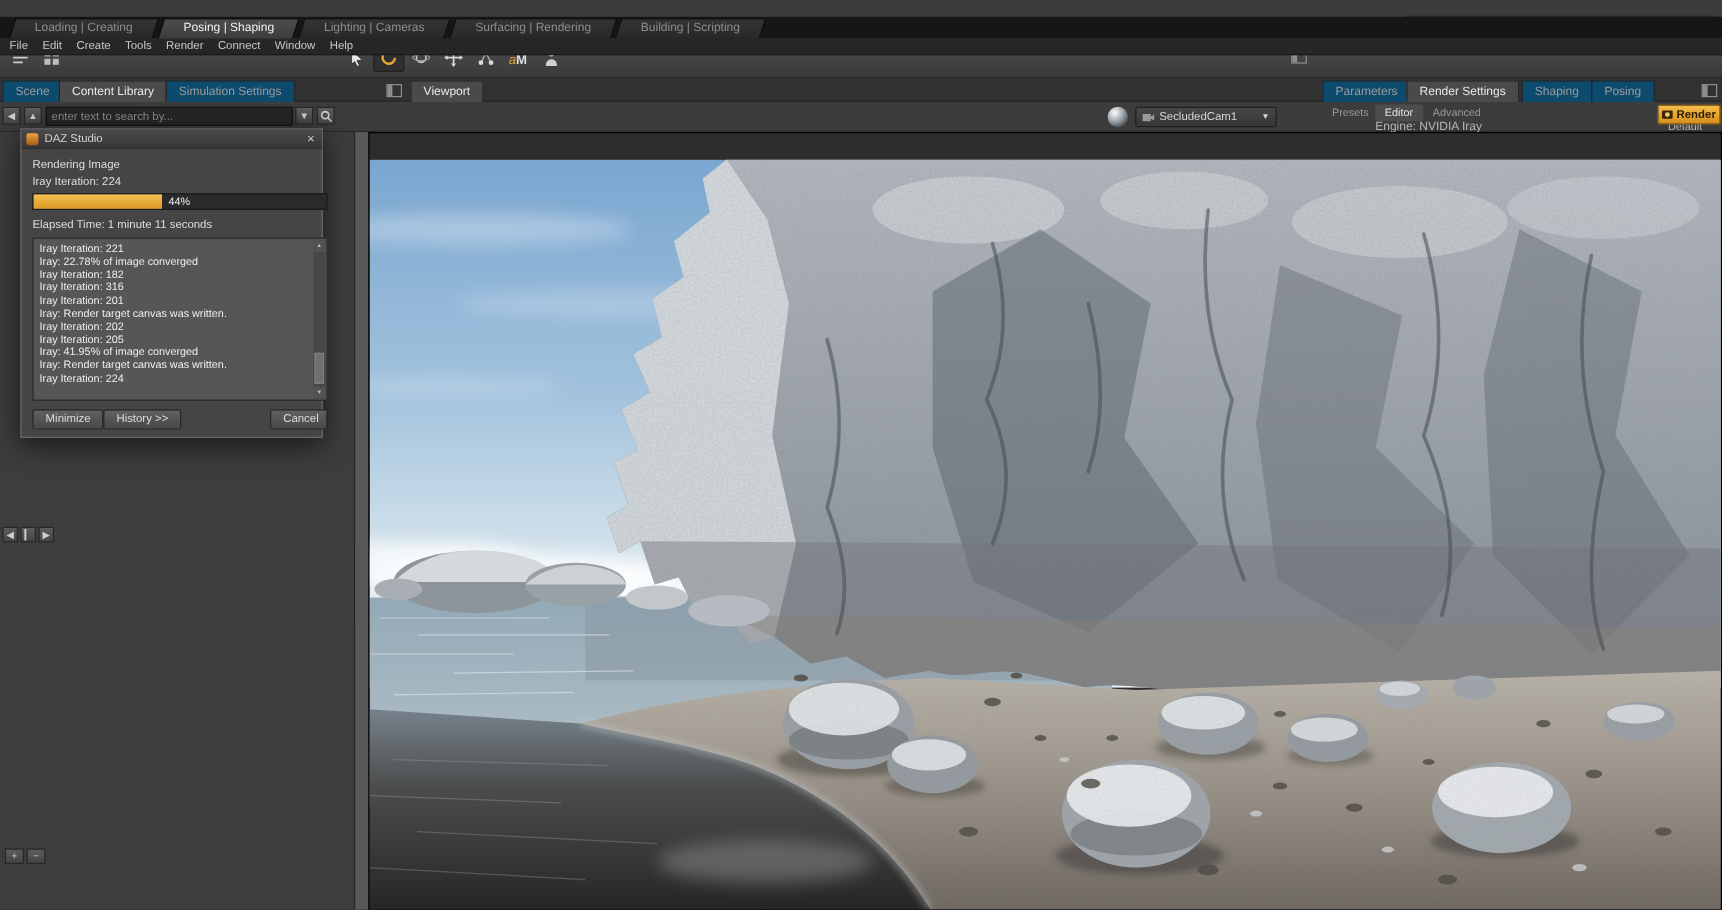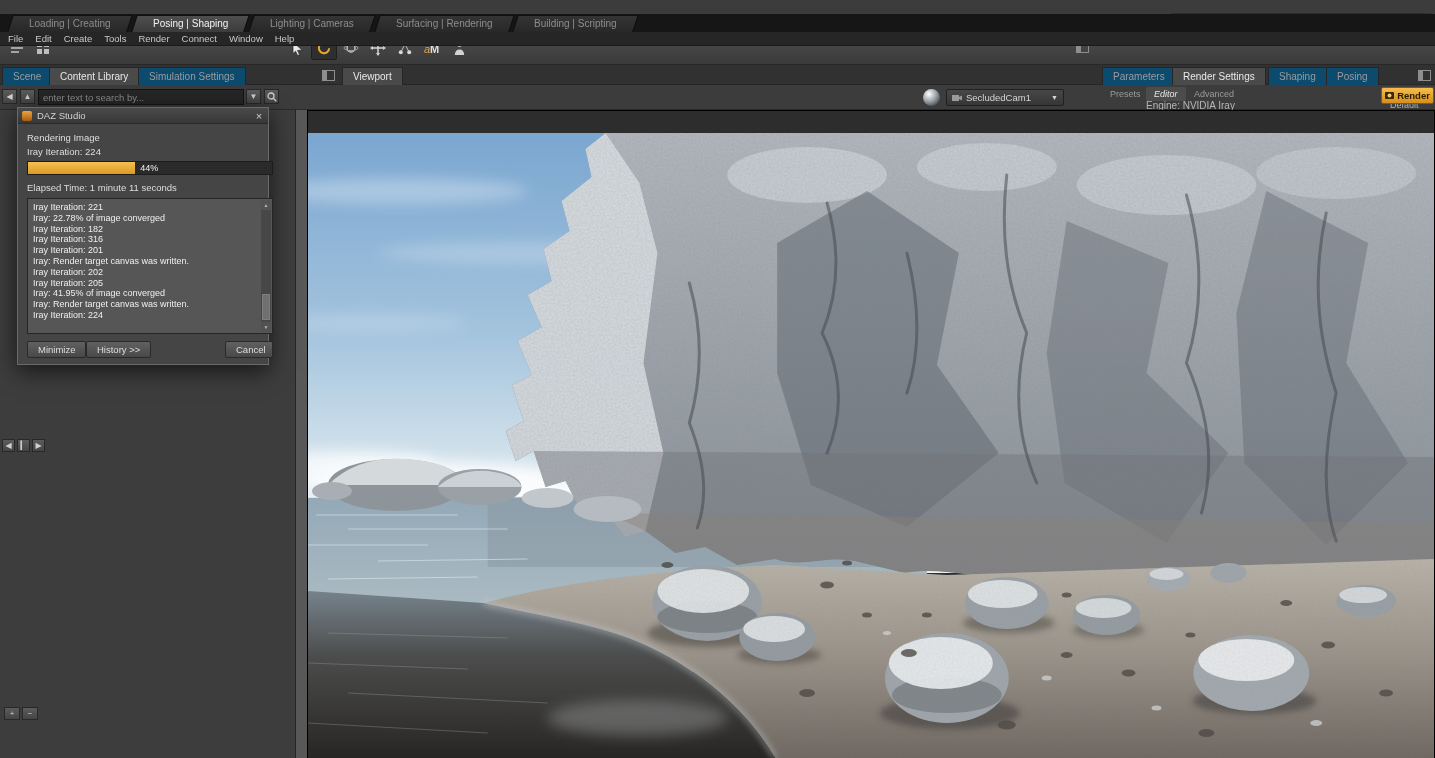--- a/index.html
+++ b/index.html
@@ -23,21 +23,21 @@
   #toolbar{position:absolute;left:0;top:32px;width:1435px;height:33px;background:linear-gradient(#4f4f4f,#3a3a3a);border-bottom:1px solid #282828;z-index:5;}
   .tbtn{position:absolute;top:4px;width:26px;height:24px;display:flex;align-items:center;justify-content:center;border-radius:2px;}
   .tbtn.active{background:#2f2f2f;border:1px solid #1f1f1f;}
 
   
   #headerrow{position:absolute;left:0;top:65px;width:1435px;height:20px;background:#313131;border-bottom:1px solid #262626;z-index:4;}
   #controlrow{position:absolute;left:0;top:85px;width:1435px;height:25px;background:#3c3c3c;border-bottom:1px solid #2a2a2a;z-index:4;}
   .ptab{position:absolute;top:2px;height:18px;line-height:18px;padding:0 10px;font-size:10px;color:#9b9b9b;background:#0c4a6e;border:1px solid #262626;border-bottom:none;white-space:nowrap;}
   .ptab.active{background:#4a4a4a;color:#e8e8e8;}
   .subtab{position:absolute;top:2px;height:14px;line-height:14px;padding:0 8px;font-size:9px;color:#9b9b9b;}
-  .subtab.active{background:#4c4c4c;color:#e6e6e6;border-radius:2px;font-style:italic;}
+  .subtab.active{background:#4c4c4c;color:#e6e6e6;border-radius:2px;}
   .paneicon{position:absolute;width:13px;height:11px;border:1px solid #8e8e8e;}
   .paneicon::after{content:"";position:absolute;left:0;top:0;width:4px;height:9px;background:#8e8e8e;}
 
   .sqbtn{position:absolute;width:15px;height:15px;background:linear-gradient(#5c5c5c,#454545);border:1px solid #282828;color:#cfcfcf;font-size:8px;display:flex;align-items:center;justify-content:center;cursor:pointer;}
   #searchinput{position:absolute;left:38px;top:89px;width:206px;height:16px;background:#262626;border:1px solid #141414;color:#ddd;font-size:9.5px;padding:0 4px;z-index:5;}
   #searchinput::placeholder{color:#8a8a8a;}
 
   #camdd{position:absolute;left:946px;top:89px;width:118px;height:17px;background:linear-gradient(#474747,#363636);border:1px solid #202020;color:#d6d6d6;font-size:9.5px;display:flex;align-items:center;gap:4px;padding:0 5px;border-radius:2px;cursor:pointer;z-index:5;}
   #ballicon{position:absolute;left:923px;top:89px;width:17px;height:17px;border-radius:50%;background:radial-gradient(circle at 35% 30%,#ffffff,#9aa2a8 45%,#373d43 85%);z-index:5;}
   #renderbtn{position:absolute;left:1381px;top:87px;width:53px;height:17px;background:linear-gradient(#f6bd4b,#d68e1c);border:1px solid #85590f;border-radius:2px;color:#291c03;font-size:9.5px;font-weight:bold;display:flex;align-items:center;justify-content:center;gap:3px;cursor:pointer;z-index:5;}

